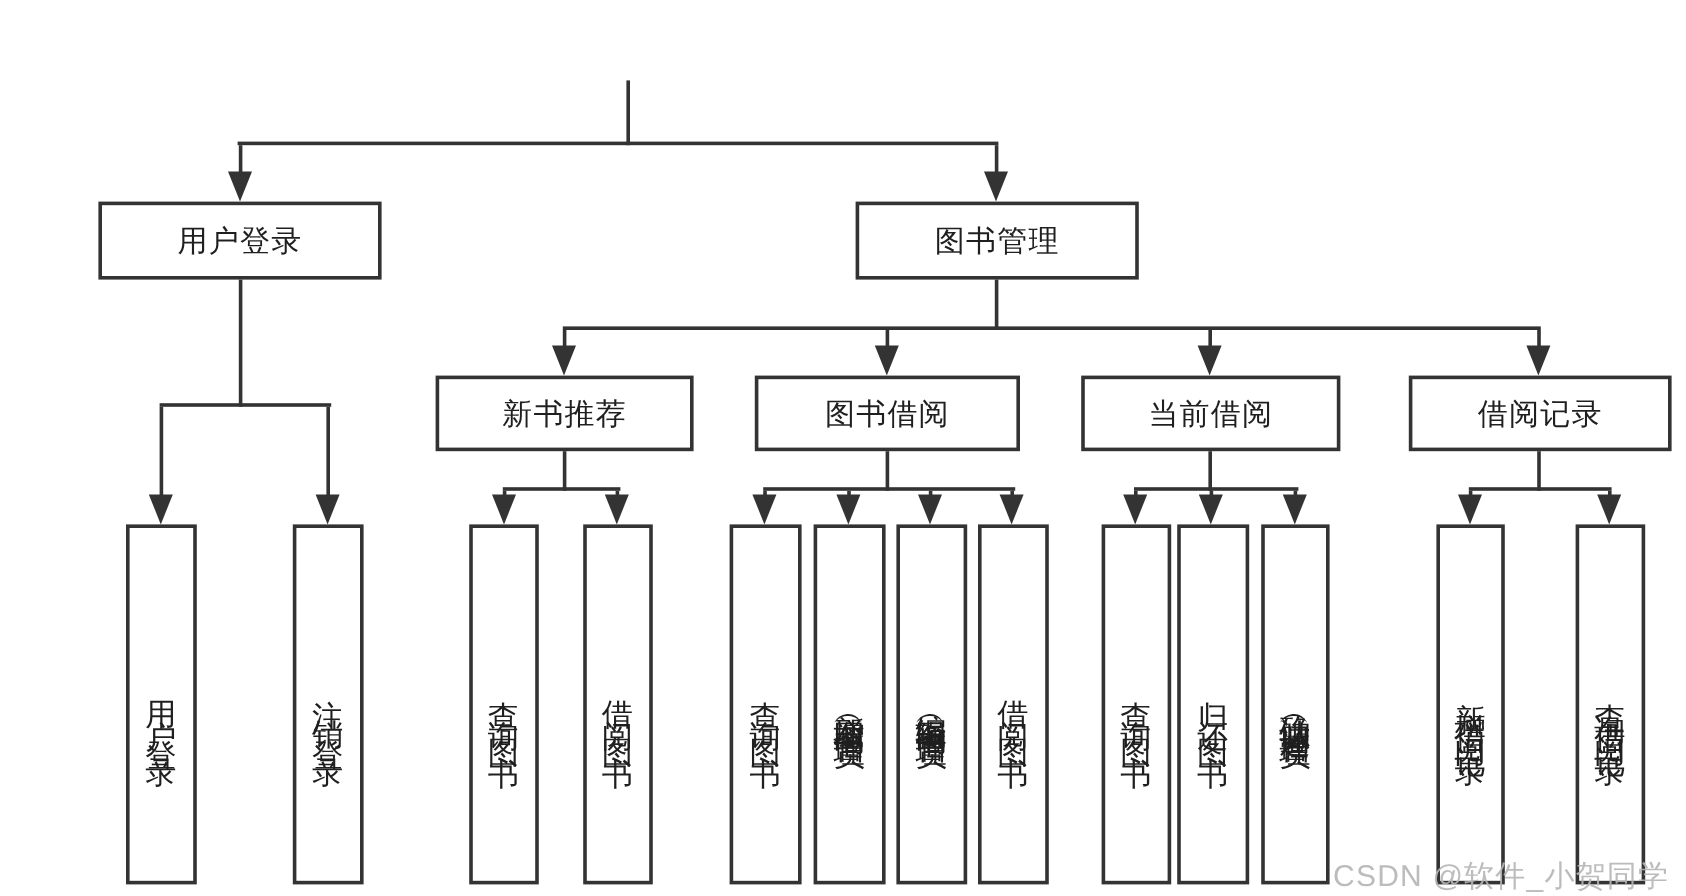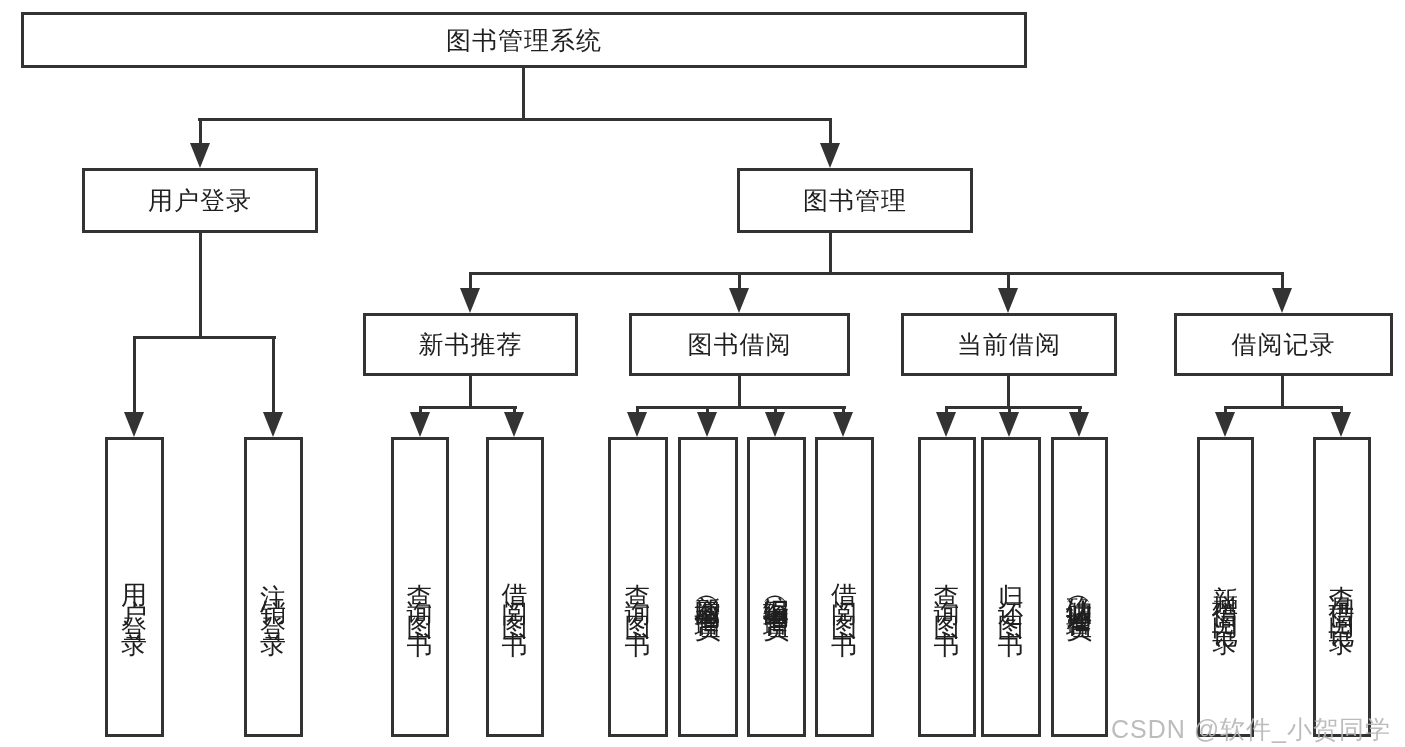--- a/index.html
+++ b/index.html
@@ -54,35 +54,32 @@
     z-index:5;
     letter-spacing:1px;
     white-space:nowrap;
   }
 </style>
 </head>
 <body>
 
 <div class="canvas">
 
-  <div class="box h" style="left:21px;top:12px;width:1006px;height:56px;">
-    <span>图书管理系统</span>
-  </div>
 
   <div class="vl" style="left:522px;top:67px;height:54px;"></div>
   <div class="hl" style="left:198px;top:118px;width:634px;"></div>
   <div class="vl" style="left:199px;top:121px;height:26px;"></div>
   <div class="arr" style="left:190px;top:143px;"></div>
   <div class="vl" style="left:829px;top:121px;height:26px;"></div>
   <div class="arr" style="left:820px;top:143px;"></div>
 
   <div class="box h" style="left:82px;top:168px;width:236px;height:65px;">
     <span>用户登录</span>
   </div>
-  <div class="box h" style="left:713px;top:168px;width:236px;height:65px;margin-left:24px;">
+  <div class="box h" style="left:713px;top:168px;width:236px;height:65px;">
     <span>图书管理</span>
   </div>
 
   <div class="vl" style="left:199px;top:233px;height:106px;"></div>
   <div class="hl" style="left:133px;top:336px;width:143px;"></div>
   <div class="vl" style="left:133px;top:339px;height:74px;"></div>
   <div class="arr" style="left:124px;top:412px;"></div>
   <div class="vl" style="left:272px;top:339px;height:74px;"></div>
   <div class="arr" style="left:263px;top:412px;"></div>
 

